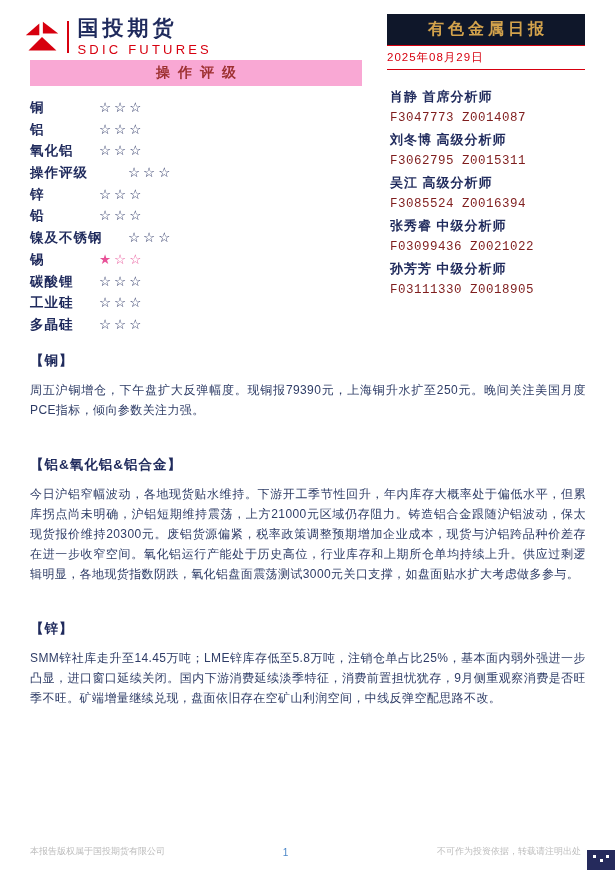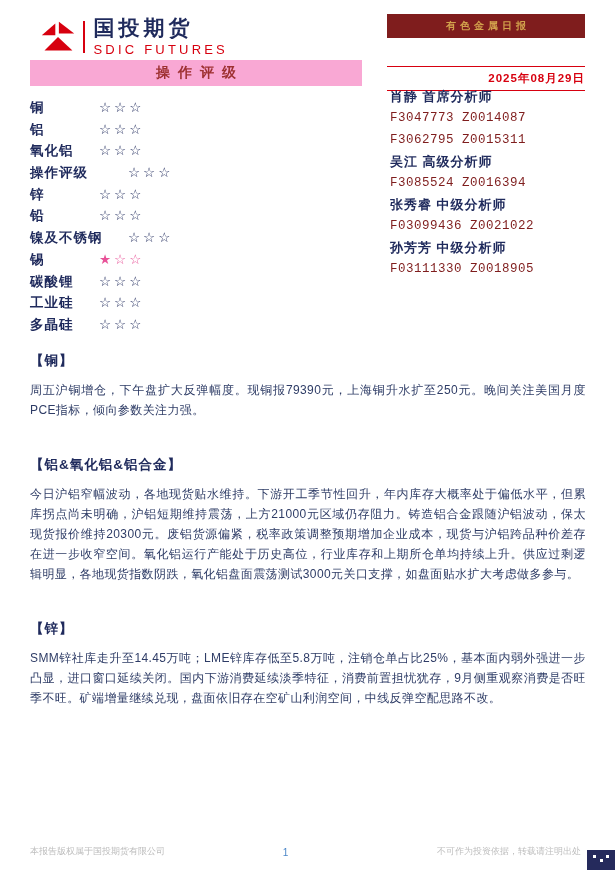--- a/index.html
+++ b/index.html
@@ -5,33 +5,33 @@
   * { margin:0; padding:0; box-sizing:border-box; }
   html,body { background:#ffffff; }
   .page {
     position:relative; width:615px; height:870px; margin:0 auto;
     background:#ffffff; overflow:hidden;
     font-family:"Liberation Sans","DejaVu Sans",sans-serif;
     color:#1f2a5c;
   }
 
   
-  .logo { position:absolute; left:40px; top:16px; display:flex; align-items:center;justify-content:flex-end; }
+  .logo { position:absolute; left:24px; top:16px; display:flex; align-items:center;justify-content:flex-end; }
   .logo-divider { width:1.5px; height:32px; background:#d7000f; margin:0 9px 0 7px; }
   .brand-name { font-size:21px; font-weight:bold; color:#1f2a5c; letter-spacing:4px; line-height:24px; }
   .brand-sub { font-size:13px; color:#d7000f; letter-spacing:3.2px; margin-top:2px; }
 
   .masthead { position:absolute; right:30px; top:14px; width:198px; }
   .report-type {
-    background:#7f1d1d; color:#d2a24c; text-align:center;
-    font-size:10px; font-weight:bold; letter-spacing:4px; padding:5px 0 5px 4px;
+    background:#0f172a; color:#d2a24c; text-align:center;
+    font-size:16px; font-weight:bold; letter-spacing:4px; padding:5px 0 5px 4px;
   }
   .date-block {
-    margin-top:28px; border-top:1.5px solid #d7000f; border-bottom:1.5px solid #d7000f;
-    text-align:right; color:#d7000f; font-weight:bold; font-size:11.5px;
+    margin-top:0; border-top:1.5px solid #d7000f; border-bottom:1.5px solid #d7000f;
+    text-align:left; color:#d7000f; font-weight:normal; font-size:11.5px;
     padding:4px 0; letter-spacing:1px;
   }
 
   
   .rating-panel { position:absolute; left:30px; top:60px; width:332px; }
   .rating-title {
     background:#f9a8d4; color:#9e3132; font-size:14px; font-weight:bold;
     text-align:center; padding:4px 0 4px 8px; letter-spacing:8px;
   }
   .rating-rows { margin-top:11px; }
@@ -117,20 +117,21 @@
       </div>
   </div>
 
   <div class="analysts">
     <div id="analyst-list">
         <div class="analyst">
           <div class="analyst-name">肖静  首席分析师</div>
           <div class="analyst-code">F3047773 Z0014087</div>
         </div>
         <div class="analyst">
+          <div class="analyst-name">刘冬博  高级分析师</div>
           <div class="analyst-code">F3062795 Z0015311</div>
         </div>
         <div class="analyst">
           <div class="analyst-name">吴江  高级分析师</div>
           <div class="analyst-code">F3085524 Z0016394</div>
         </div>
         <div class="analyst">
           <div class="analyst-name">张秀睿  中级分析师</div>
           <div class="analyst-code">F03099436 Z0021022</div>
         </div>

